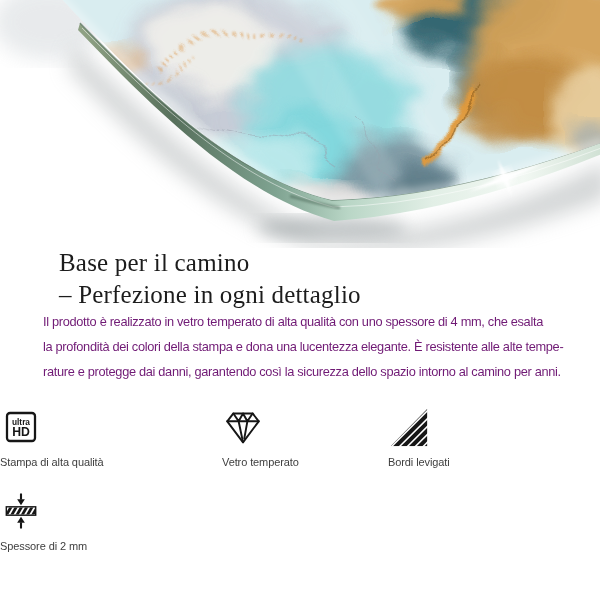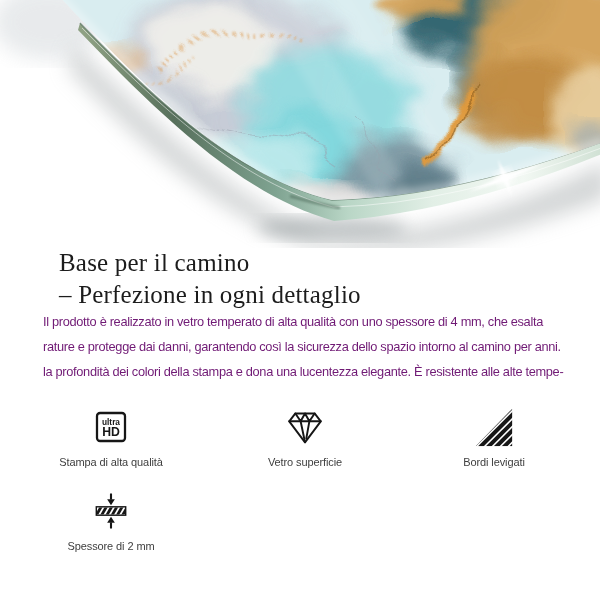--- a/index.html
+++ b/index.html
@@ -15,21 +15,21 @@
   }
   .desc{
     position:absolute;left:43px;top:309px;width:520px;
     font-size:12.8px;line-height:25px;color:#701a75;letter-spacing:-.32px;
   }
   .desc div{white-space:nowrap;}
   .features{
     position:absolute;left:0;top:406px;width:600px;
     display:grid;grid-template-columns:222px 166px 212px;row-gap:21px;
   }
-  .feature{display:flex;flex-direction:column;align-items:center;}
+  .feature{display:flex;flex-direction:column;align-items:flex-start;}
   .feature .iconbox{height:42px;display:flex;align-items:flex-end;justify-content:center;margin-bottom:7px;}
   .feature .label{font-size:11px;line-height:14px;color:#3e3e3e;letter-spacing:-.1px;}
   .icn{stroke:#161616;fill:none;stroke-width:2.2;stroke-linecap:round;stroke-linejoin:round;}
 </style>
 </head>
 <body>
 
 <div class="hero">
 <svg width="600" height="248" viewBox="0 0 600 248">
   <defs>
@@ -136,22 +136,22 @@
 </svg>
 </div>
 
 <h1 class="heading" style="margin:16px;font-weight:400;">
   <span>Base per il camino</span><br>
   <span>– Perfezione in ogni dettaglio</span>
 </h1>
 
 <div class="desc">
   <div>Il prodotto è realizzato in vetro temperato di alta qualità con uno spessore di 4 mm, che esalta</div>
+  <div>la profondità dei colori della stampa e dona una lucentezza elegante. È resistente alle alte tempe-</div>
   <div>rature e protegge dai danni, garantendo così la sicurezza dello spazio intorno al camino per anni.</div>
-  <div>la profondità dei colori della stampa e dona una lucentezza elegante. È resistente alle alte tempe-</div>
 </div>
 
 <div class="features">
 
 
   <div class="feature">
     <div class="iconbox">
       <svg width="42" height="42" viewBox="0 0 48 48" class="icn">
         <rect x="8" y="8" width="32" height="32" rx="3.5" stroke-width="2.6"></rect>
         <text x="24" y="21.5" text-anchor="middle" font-size="9.5" font-weight="bold" font-family="Liberation Sans, sans-serif" fill="#161616" stroke="none">ultra</text>
@@ -165,21 +165,21 @@
   <div class="feature">
     <div class="iconbox">
       <svg width="42" height="42" viewBox="0 0 48 48" class="icn" stroke-width="2">
         <path d="M6,17.5 L13,8.5 L35,8.5 L42,17.5 L24,41.5 Z"></path>
         <line x1="6" y1="17.5" x2="42" y2="17.5"></line>
         <polyline points="13,8.5 19,17.5 24,8.5 29,17.5 35,8.5"></polyline>
         <line x1="19" y1="17.5" x2="24" y2="41.5"></line>
         <line x1="29" y1="17.5" x2="25.5" y2="37"></line>
       </svg>
     </div>
-    <div class="label">Vetro superficie</div>
+    <div class="label">Vetro temperato</div>
   </div>
 
   <div class="feature">
     <div class="iconbox">
       <svg width="42" height="42" viewBox="0 0 48 48">
         <defs>
             <clipPath id="triClip">
               <path d="M3,46 L45,3 L45,46 Z"></path>
             </clipPath>
           </defs>

